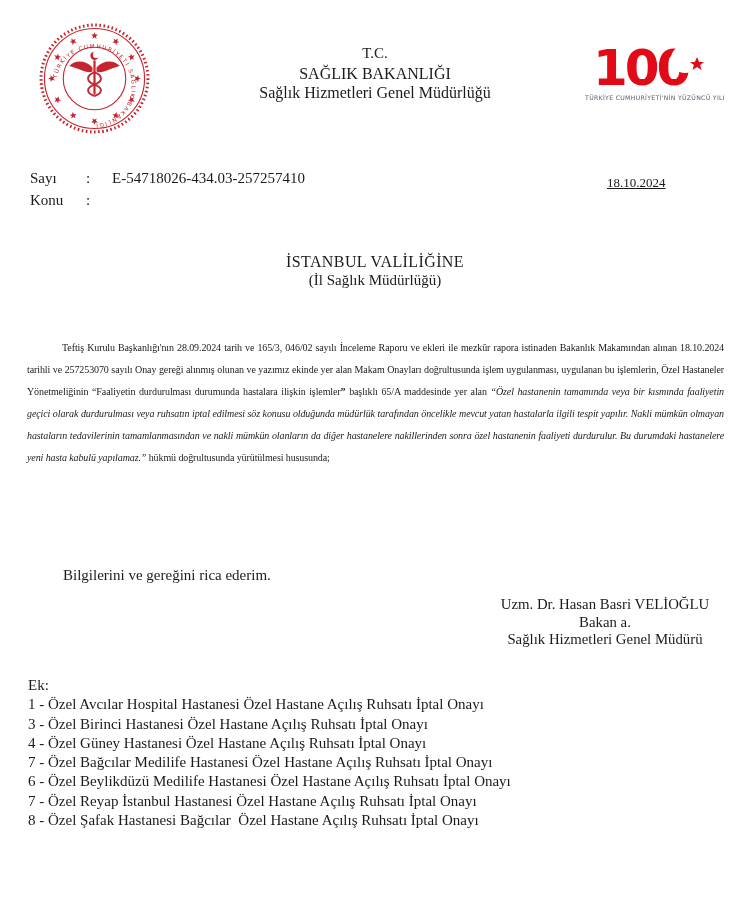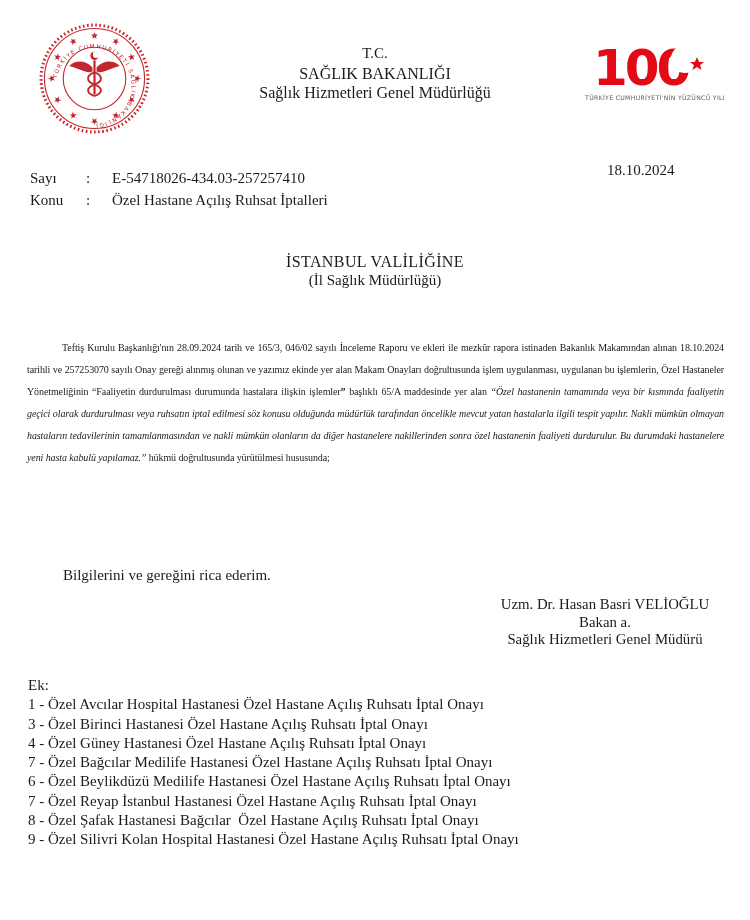--- a/index.html
+++ b/index.html
@@ -16,21 +16,21 @@
   .hdr{position:absolute;left:0;top:44px;width:100%;text-align:center;line-height:19.5px;}
   .hdr .tc{font-size:15px;}
   .hdr .min{font-size:16px;text-align:center;}
   .hdr .dir{font-size:16px;}
   .cent{position:absolute;right:25px;top:36px;width:140px;height:72px;}
   
   .meta{position:absolute;left:30px;top:167px;font-size:15px;}
   .meta .row{display:flex;line-height:22px;}
   .meta .lbl{width:56px;}
   .meta .colon{width:26px;}
-  .date{position:absolute;left:607px;top:162px;font-size:15px;}
+  .date{position:absolute;left:607px;top:175px;font-size:13px;text-decoration:underline;}
   
   .recipient{position:absolute;left:0;top:252px;width:100%;text-align:center;line-height:19px;}
   .recipient .l1{font-size:16px;letter-spacing:0.4px;}
   .recipient .l2{font-size:15px;}
   
   .bodytext{
     position:absolute;left:27px;top:327px;width:697px;
     font-size:10px;line-height:22px;text-align:justify;text-indent:35px;
     letter-spacing:-0.1px;
   }
@@ -101,21 +101,20 @@
 
   <div class="meta">
     <div class="row">
       <span class="lbl">Sayı</span>
       <span class="colon">:</span>
       <span class="val">E-54718026-434.03-257257410</span>
     </div>
     <div class="row">
       <span class="lbl">Konu</span>
       <span class="colon">:</span>
-      <span class="val">Özel Hastane Açılış Ruhsat İptalleri</span>
     </div>
   </div>
   <div class="date">18.10.2024</div>
 
   <div class="recipient">
     <div class="l1">İSTANBUL VALİLİĞİNE</div>
     <div class="l2">(İl Sağlık Müdürlüğü)</div>
   </div>
 
   <p class="bodytext"><span>Teftiş Kurulu Başkanlığı'nın 28.09.2024 tarih ve 165/3, 046/02 sayılı İnceleme Raporu ve ekleri ile mezkûr rapora istinaden Bakanlık Makamından alınan 18.10.2024 tarihli ve 257253070 sayılı Onay gereği alınmış olunan ve yazımız ekinde yer alan Makam Onayları doğrultusunda işlem uygulanması, uygulanan bu işlemlerin, Özel Hastaneler Yönetmeliğinin “Faaliyetin durdurulması durumunda hastalara ilişkin işlemler</span><span class="bq">”</span><span> başlıklı 65/A maddesinde yer alan </span><span class="it">“Özel hastanenin tamamında veya bir kısmında faaliyetin geçici olarak durdurulması veya ruhsatın iptal edilmesi söz konusu olduğunda müdürlük tarafından öncelikle mevcut yatan hastalarla ilgili tespit yapılır. Nakli mümkün olmayan hastaların tedavilerinin tamamlanmasından ve nakli mümkün olanların da diğer hastanelere nakillerinden sonra özel hastanenin faaliyeti durdurulur. Bu durumdaki hastanelere yeni hasta kabulü yapılamaz.”</span><span> hükmü doğrultusunda yürütülmesi hususunda;</span></p>
@@ -130,16 +129,15 @@
 
   <div class="ek">
     <div>Ek:</div>
     <div class="item">1 - Özel Avcılar Hospital Hastanesi Özel Hastane Açılış Ruhsatı İptal Onayı</div>
     <div class="item">3 - Özel Birinci Hastanesi Özel Hastane Açılış Ruhsatı İptal Onayı</div>
     <div class="item">4 - Özel Güney Hastanesi Özel Hastane Açılış Ruhsatı İptal Onayı</div>
     <div class="item">7 - Özel Bağcılar Medilife Hastanesi Özel Hastane Açılış Ruhsatı İptal Onayı</div>
     <div class="item">6 - Özel Beylikdüzü Medilife Hastanesi Özel Hastane Açılış Ruhsatı İptal Onayı</div>
     <div class="item">7 - Özel Reyap İstanbul Hastanesi Özel Hastane Açılış Ruhsatı İptal Onayı</div>
     <div class="item">8 - Özel Şafak Hastanesi Bağcılar&nbsp; Özel Hastane Açılış Ruhsatı İptal Onayı</div>
-    <div class="item">9 - Özel Silivri Kolan Hospital Hastanesi Özel Hastane Açılış Ruhsatı İptal Onayı</div>
   </div>
 
 </div>
 
 </body></html>

